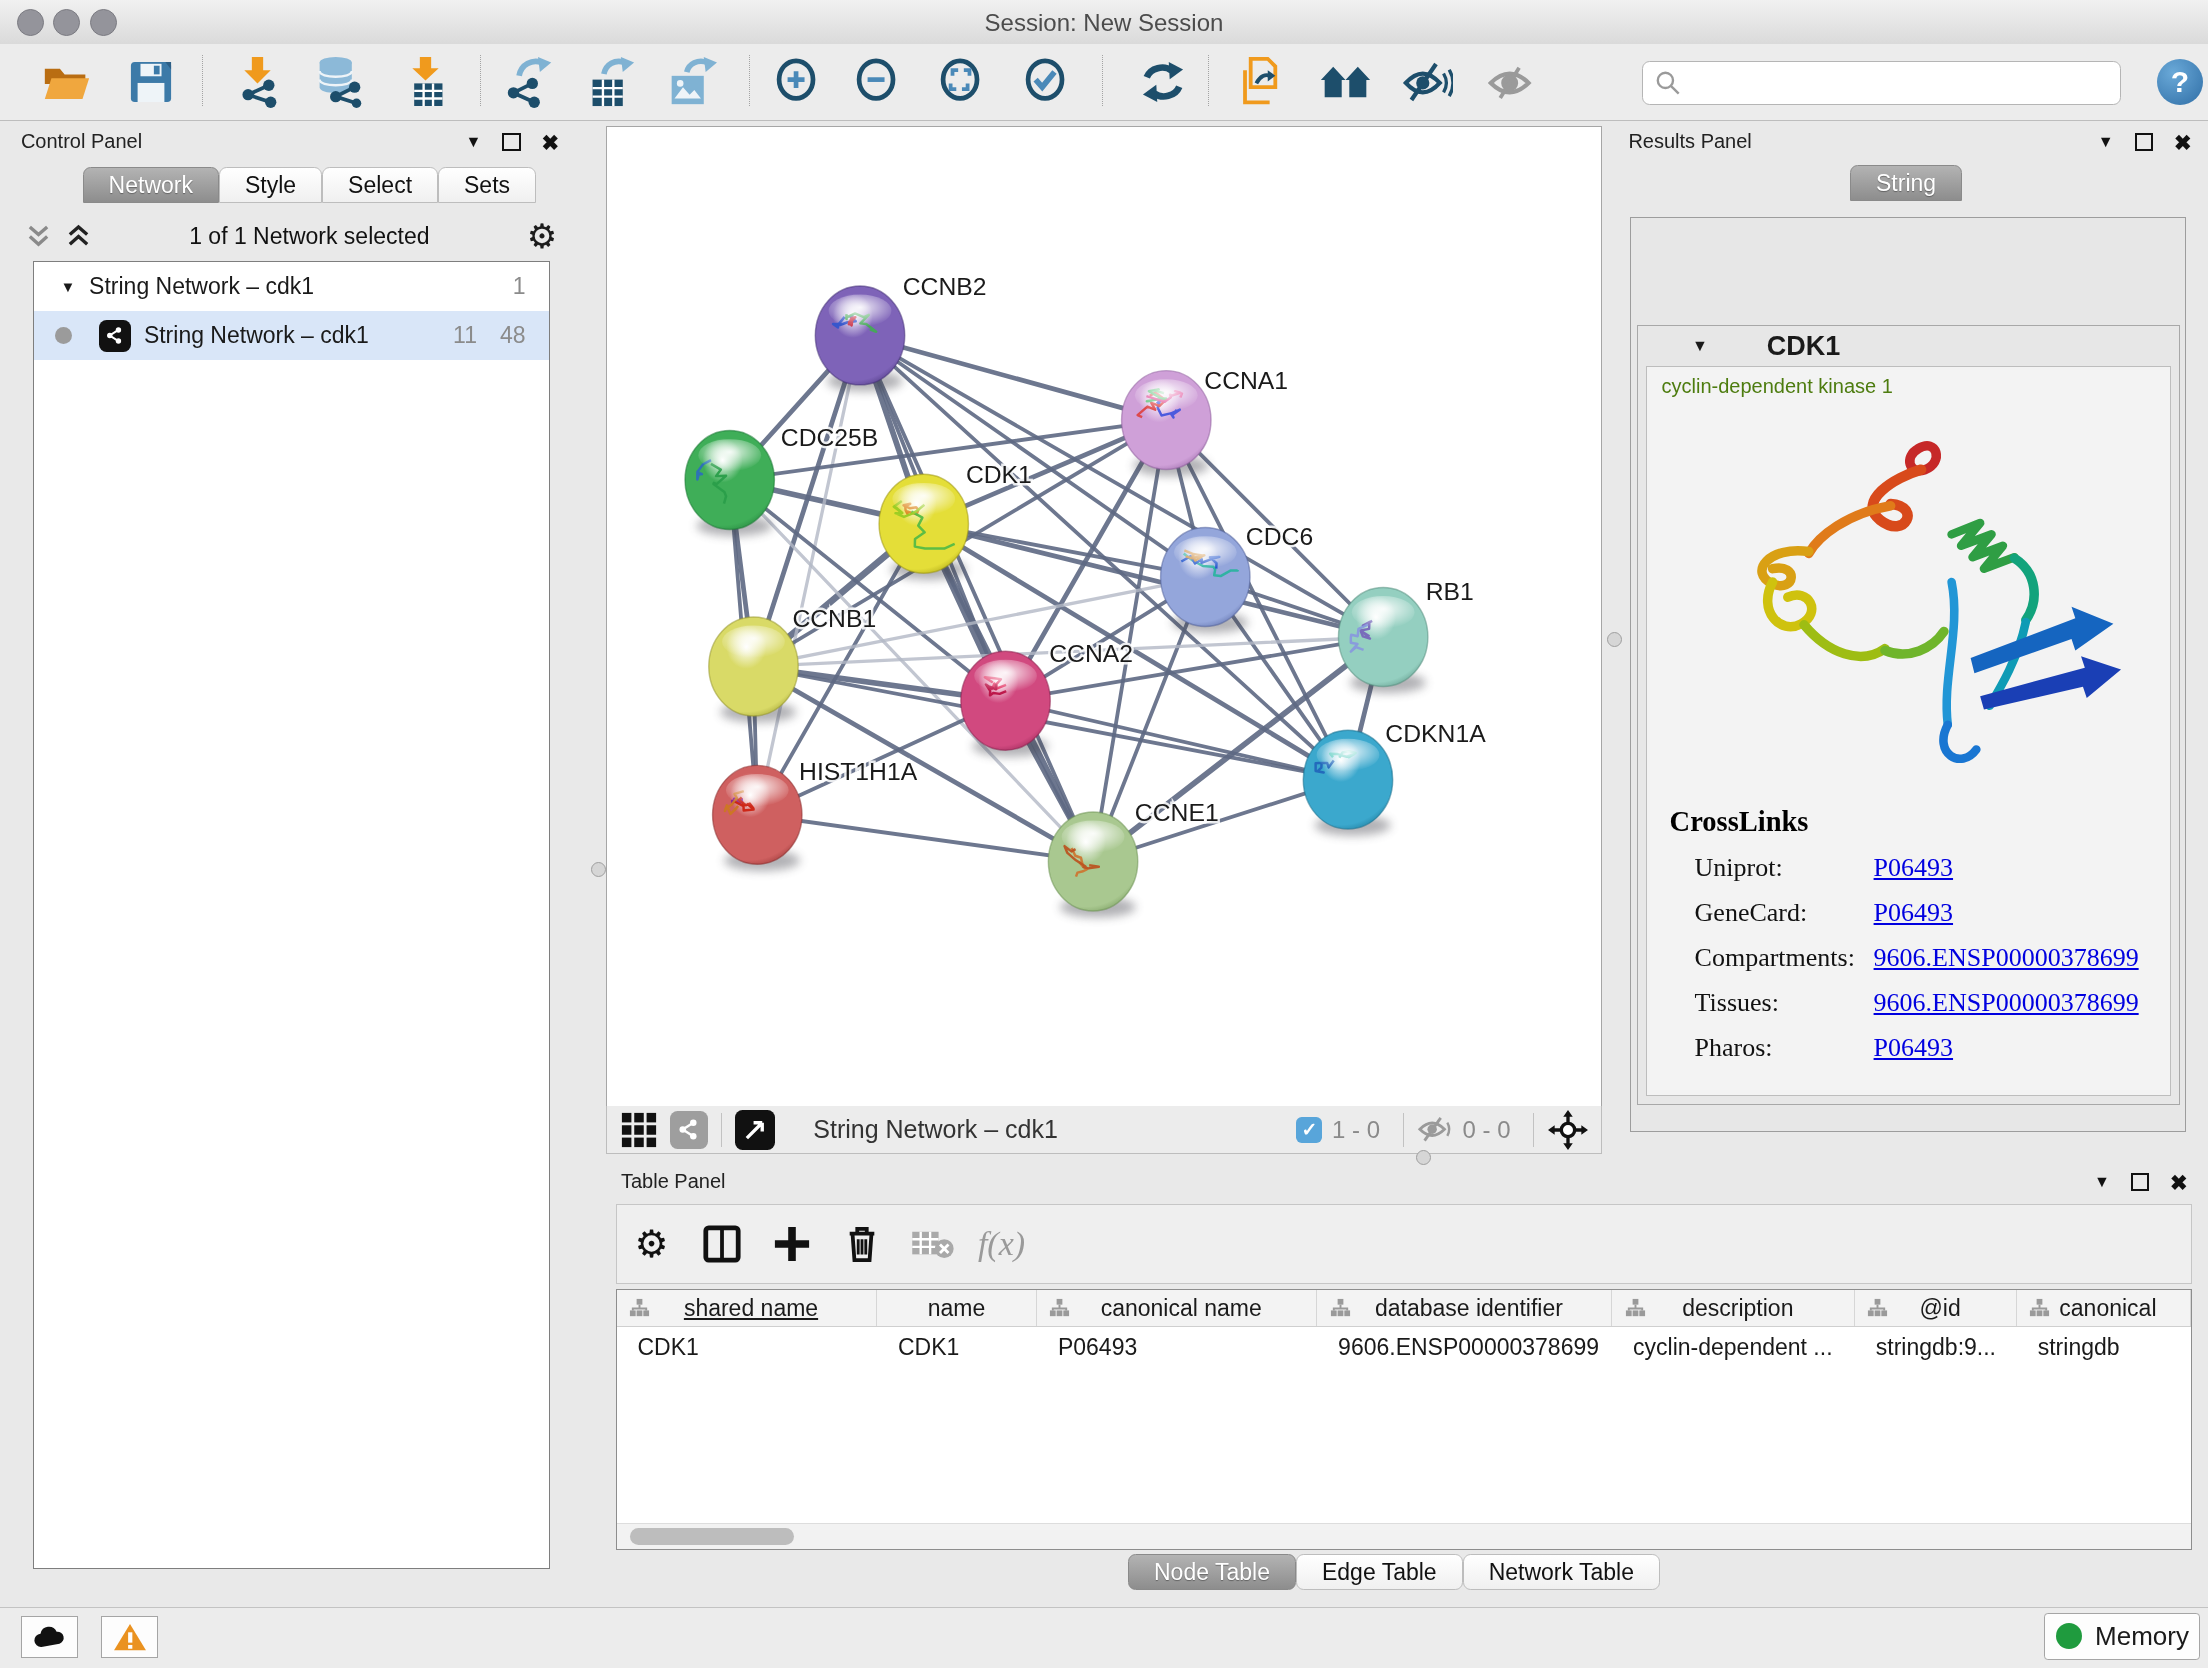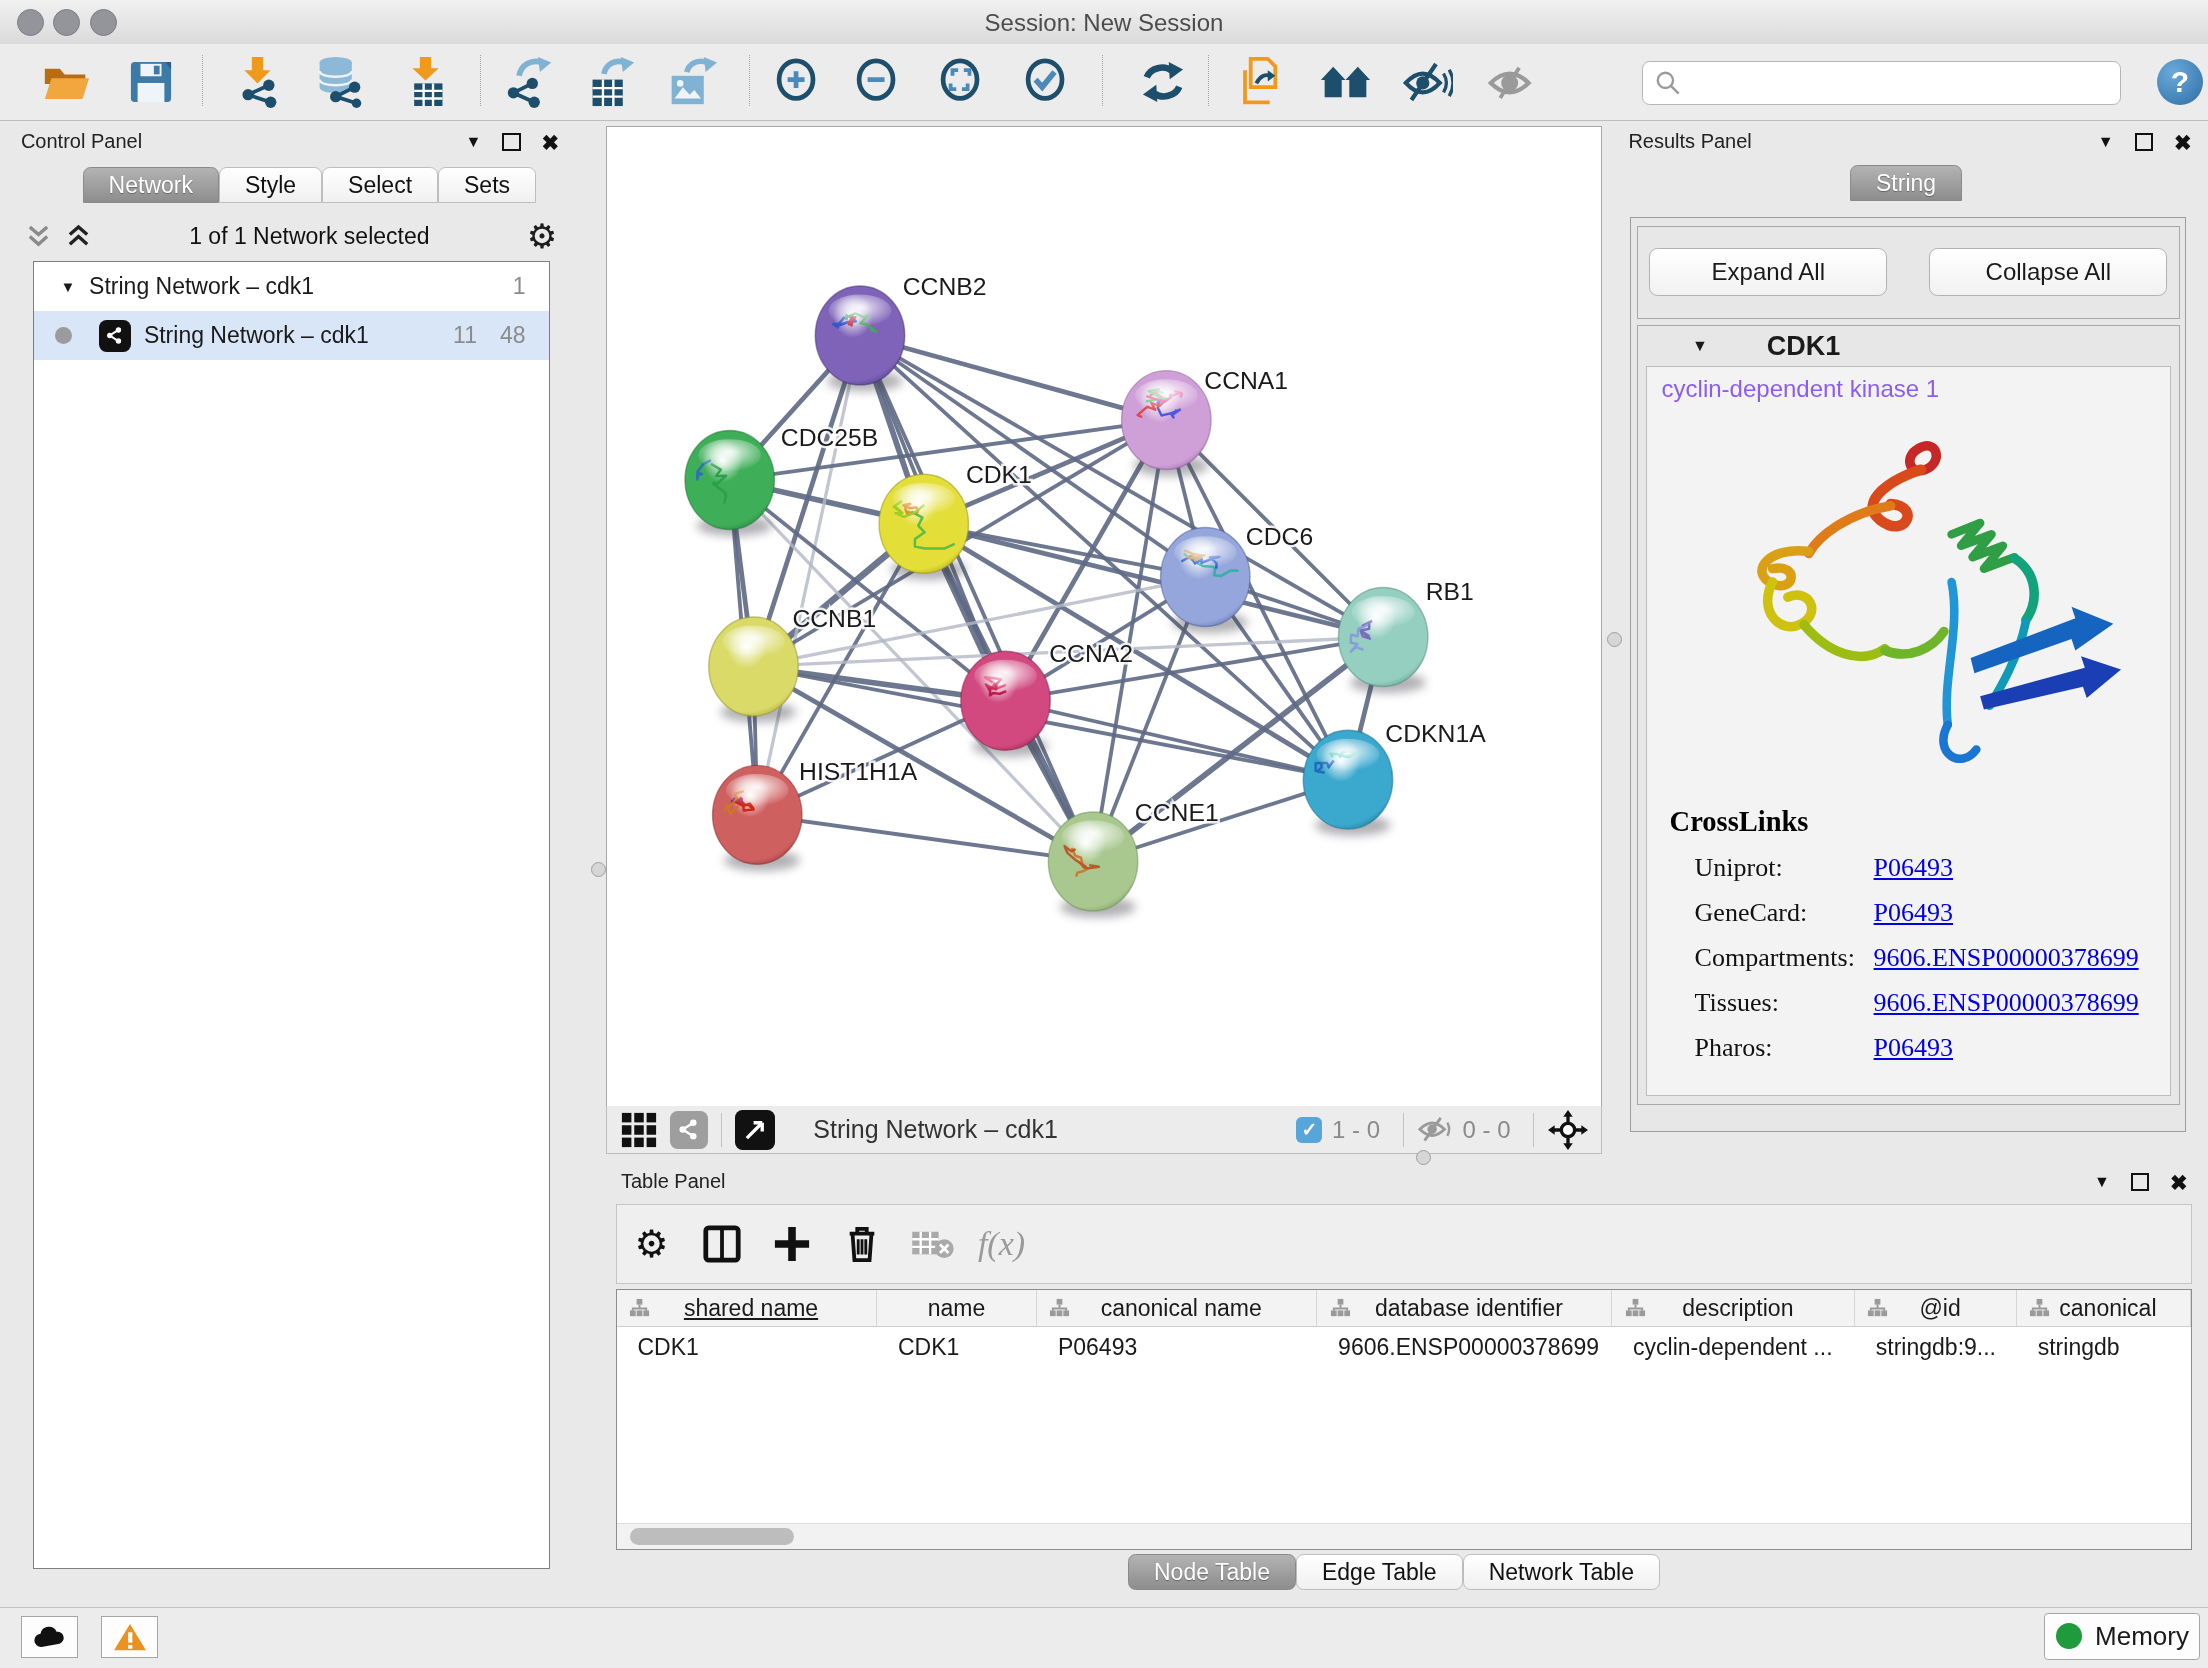--- a/index.html
+++ b/index.html
@@ -87,21 +87,21 @@
     display:flex;align-items:center;justify-content:center;gap:42px;}
   .rp-btn{min-width:186px;height:46px;background:linear-gradient(#ffffff,#f2f2f2);
     border:1px solid #b2b2b2;border-radius:8.6px;display:flex;align-items:center;
     justify-content:center;font-size:24px;padding:0 25px;}
   #cdk1-box{position:absolute;left:5.7px;top:107px;right:5.7px;height:778px;border:1px solid #a8a8a8;}
   #cdk1-head{height:40px;display:flex;align-items:center;}
   #cdk1-caret{margin-left:54px;font-size:16px;}
   #cdk1-name{margin-left:59px;font-size:27px;font-weight:bold;}
   #cdk1-content{position:absolute;left:7.6px;top:40px;right:7.6px;bottom:7.6px;background:#f3f3f3;
     border:1px solid #bdbdbd;}
-  #cdk1-desc{position:absolute;left:15px;top:7.6px;font-size:24px;color:#8b5cf6;}
+  #cdk1-desc{position:absolute;left:15px;top:7.6px;font-size:20px;color:#4d7c0f;}
   #protein-img{position:absolute;left:19px;top:42px;}
   #xlinks{position:absolute;left:23px;top:439px;right:9.5px;
     font-family:"Liberation Serif",serif;}
   #xlinks-title{font-size:28.5px;font-weight:bold;color:#000;}
   .xl-row{display:flex;margin-top:15px;font-size:26px;}
   .xl-label{width:179px;margin-left:25px;color:#111;}
   .xl-link{color:#0000e0;text-decoration:underline;}
 
   
   #table-panel{left:606px;top:1162px;width:1595px;height:432px;}
@@ -634,24 +634,20 @@
   <div id="results-panel" class="abs">
     <div style="position:absolute;left:11.4px;top:5.7px" class="panel-title">Results Panel</div>
     <div class="ph-icons" style="right:9.5px;top:7.6px">
       <span class="ph-caret">▼</span>
       <span class="ph-float"></span>
       <span class="ph-close">✖</span>
     </div>
     <div id="rp-tab" class="tab active">String</div>
 
     <div id="rp-box">
-      <div id="rp-buttons">
-        <div class="rp-btn">Expand All</div>
-        <div class="rp-btn">Collapse All</div>
-      </div>
 
       <div id="cdk1-box">
         <div id="cdk1-head">
           <span id="cdk1-caret">▼</span>
           <span id="cdk1-name">CDK1</span>
         </div>
         <div id="cdk1-content">
           <div id="cdk1-desc">cyclin-dependent kinase 1</div>
 
           <svg id="protein-img" width="495" height="384" viewBox="0 0 520 400">

